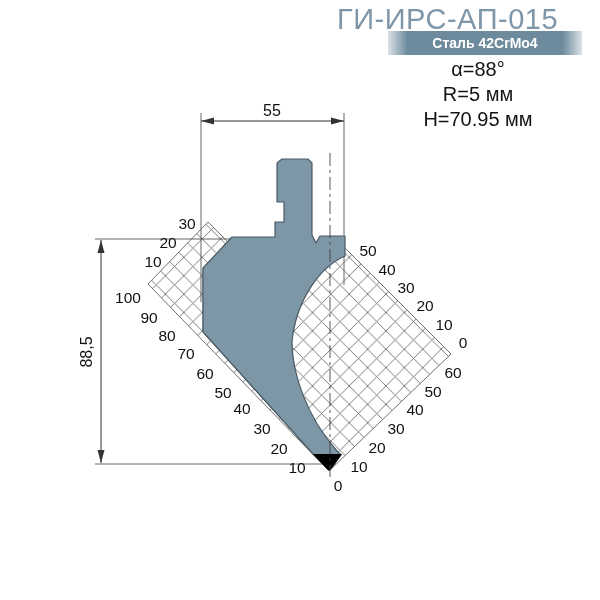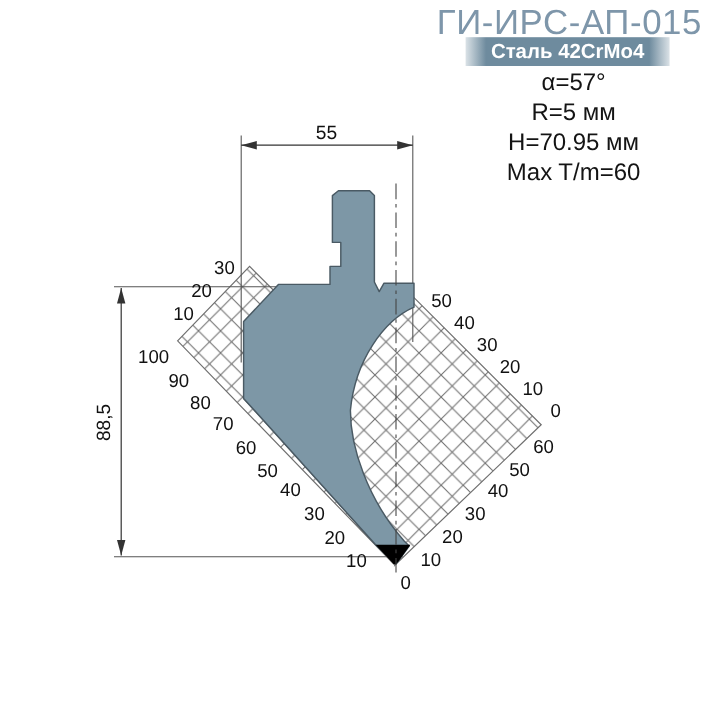--- a/index.html
+++ b/index.html
@@ -2,25 +2,25 @@
 <html style="--accent: #7E96AA; --badge_bg: #6E8B9E; --punch_fill: #7D97A6; --punch_stroke: #4A5A64; --hatch: #6f6f6f; --dim: #333333; --label: #111111; --tip: #000000;"><head>
 <meta charset="utf-8">
 <style>
   :root{
     --accent:#7E96AA; --badge_bg:#6E8B9E; --punch_fill:#7D97A6; --punch_stroke:#4A5A64;
     --hatch:#6f6f6f; --dim:#333333; --label:#111111; --tip:#000000; --bg:#ffffff;
   }
   html,body{margin:0;padding:0;}
   .canvas{position:relative;width:600px;height:600px;background:var(--bg);
           font-family:"Liberation Sans",sans-serif;overflow:hidden;}
-  .title{position:absolute;top:3px;left:310px;width:275px;text-align:right;
+  .title{position:absolute;top:3px;left:310px;width:275px;text-align:center;
          font-size:29px;font-weight:400;color:var(--accent);letter-spacing:0.5px;white-space:nowrap;}
-  .badge{position:absolute;top:31px;left:388px;width:170px;height:24px;
+  .badge{position:absolute;top:31px;left:388px;width:194px;height:24px;
          background:linear-gradient(90deg, rgba(110,139,158,0.25) 0%, var(--badge_bg) 10%, var(--badge_bg) 90%, rgba(110,139,158,0.25) 100%);
-         color:#fff;font-size:17px;font-weight:bold;text-align:center;line-height:24px;}
+         color:#fff;font-size:14px;font-weight:bold;text-align:center;line-height:24px;}
   .specs{position:absolute;top:57px;left:368px;width:220px;text-align:center;
          font-size:20px;color:#141414;line-height:25px;}
   svg{position:absolute;left:0;top:0;}
   .hatchpoly{fill:url(#xhatch);stroke:var(--hatch);stroke-width:1;}
   .punch{fill:var(--punch_fill);stroke:var(--punch_stroke);stroke-width:1.2;stroke-linejoin:round;}
   .tip{fill:var(--tip);stroke:none;}
   .dimline{stroke:var(--dim);stroke-width:1;fill:none;}
   .extline{stroke:#555;stroke-width:0.9;fill:none;}
   .cline{stroke:#444;stroke-width:0.9;fill:none;stroke-dasharray:13 4 3 4;}
   .arrow{fill:var(--dim);stroke:none;}
@@ -28,24 +28,23 @@
   .scale-num{font-family:"Liberation Sans",sans-serif;font-size:15.5px;fill:var(--label);text-anchor:middle;}
 </style>
 </head>
 <body>
 
 <div class="canvas">
 
   <div class="title">ГИ-ИРС-АП-015</div>
   <div class="badge">Сталь 42CrMo4</div>
   <div class="specs">
-    <div>α=57°</div>
+    <div>α=88°</div>
     <div>R=5 мм</div>
     <div>H=70.95 мм</div>
-    <div>Max T/m=60</div>
   </div>
 
   <svg width="600" height="600" viewBox="0 0 600 600">
     <defs>
       <pattern id="xhatch" width="18.38" height="18.38" patternUnits="userSpaceOnUse">
         <path d="M0,0 L18.38,18.38 M18.38,0 L0,18.38" stroke="#6f6f6f" stroke-width="0.9" fill="none"></path>
       </pattern>
     </defs>
 
     <g>

